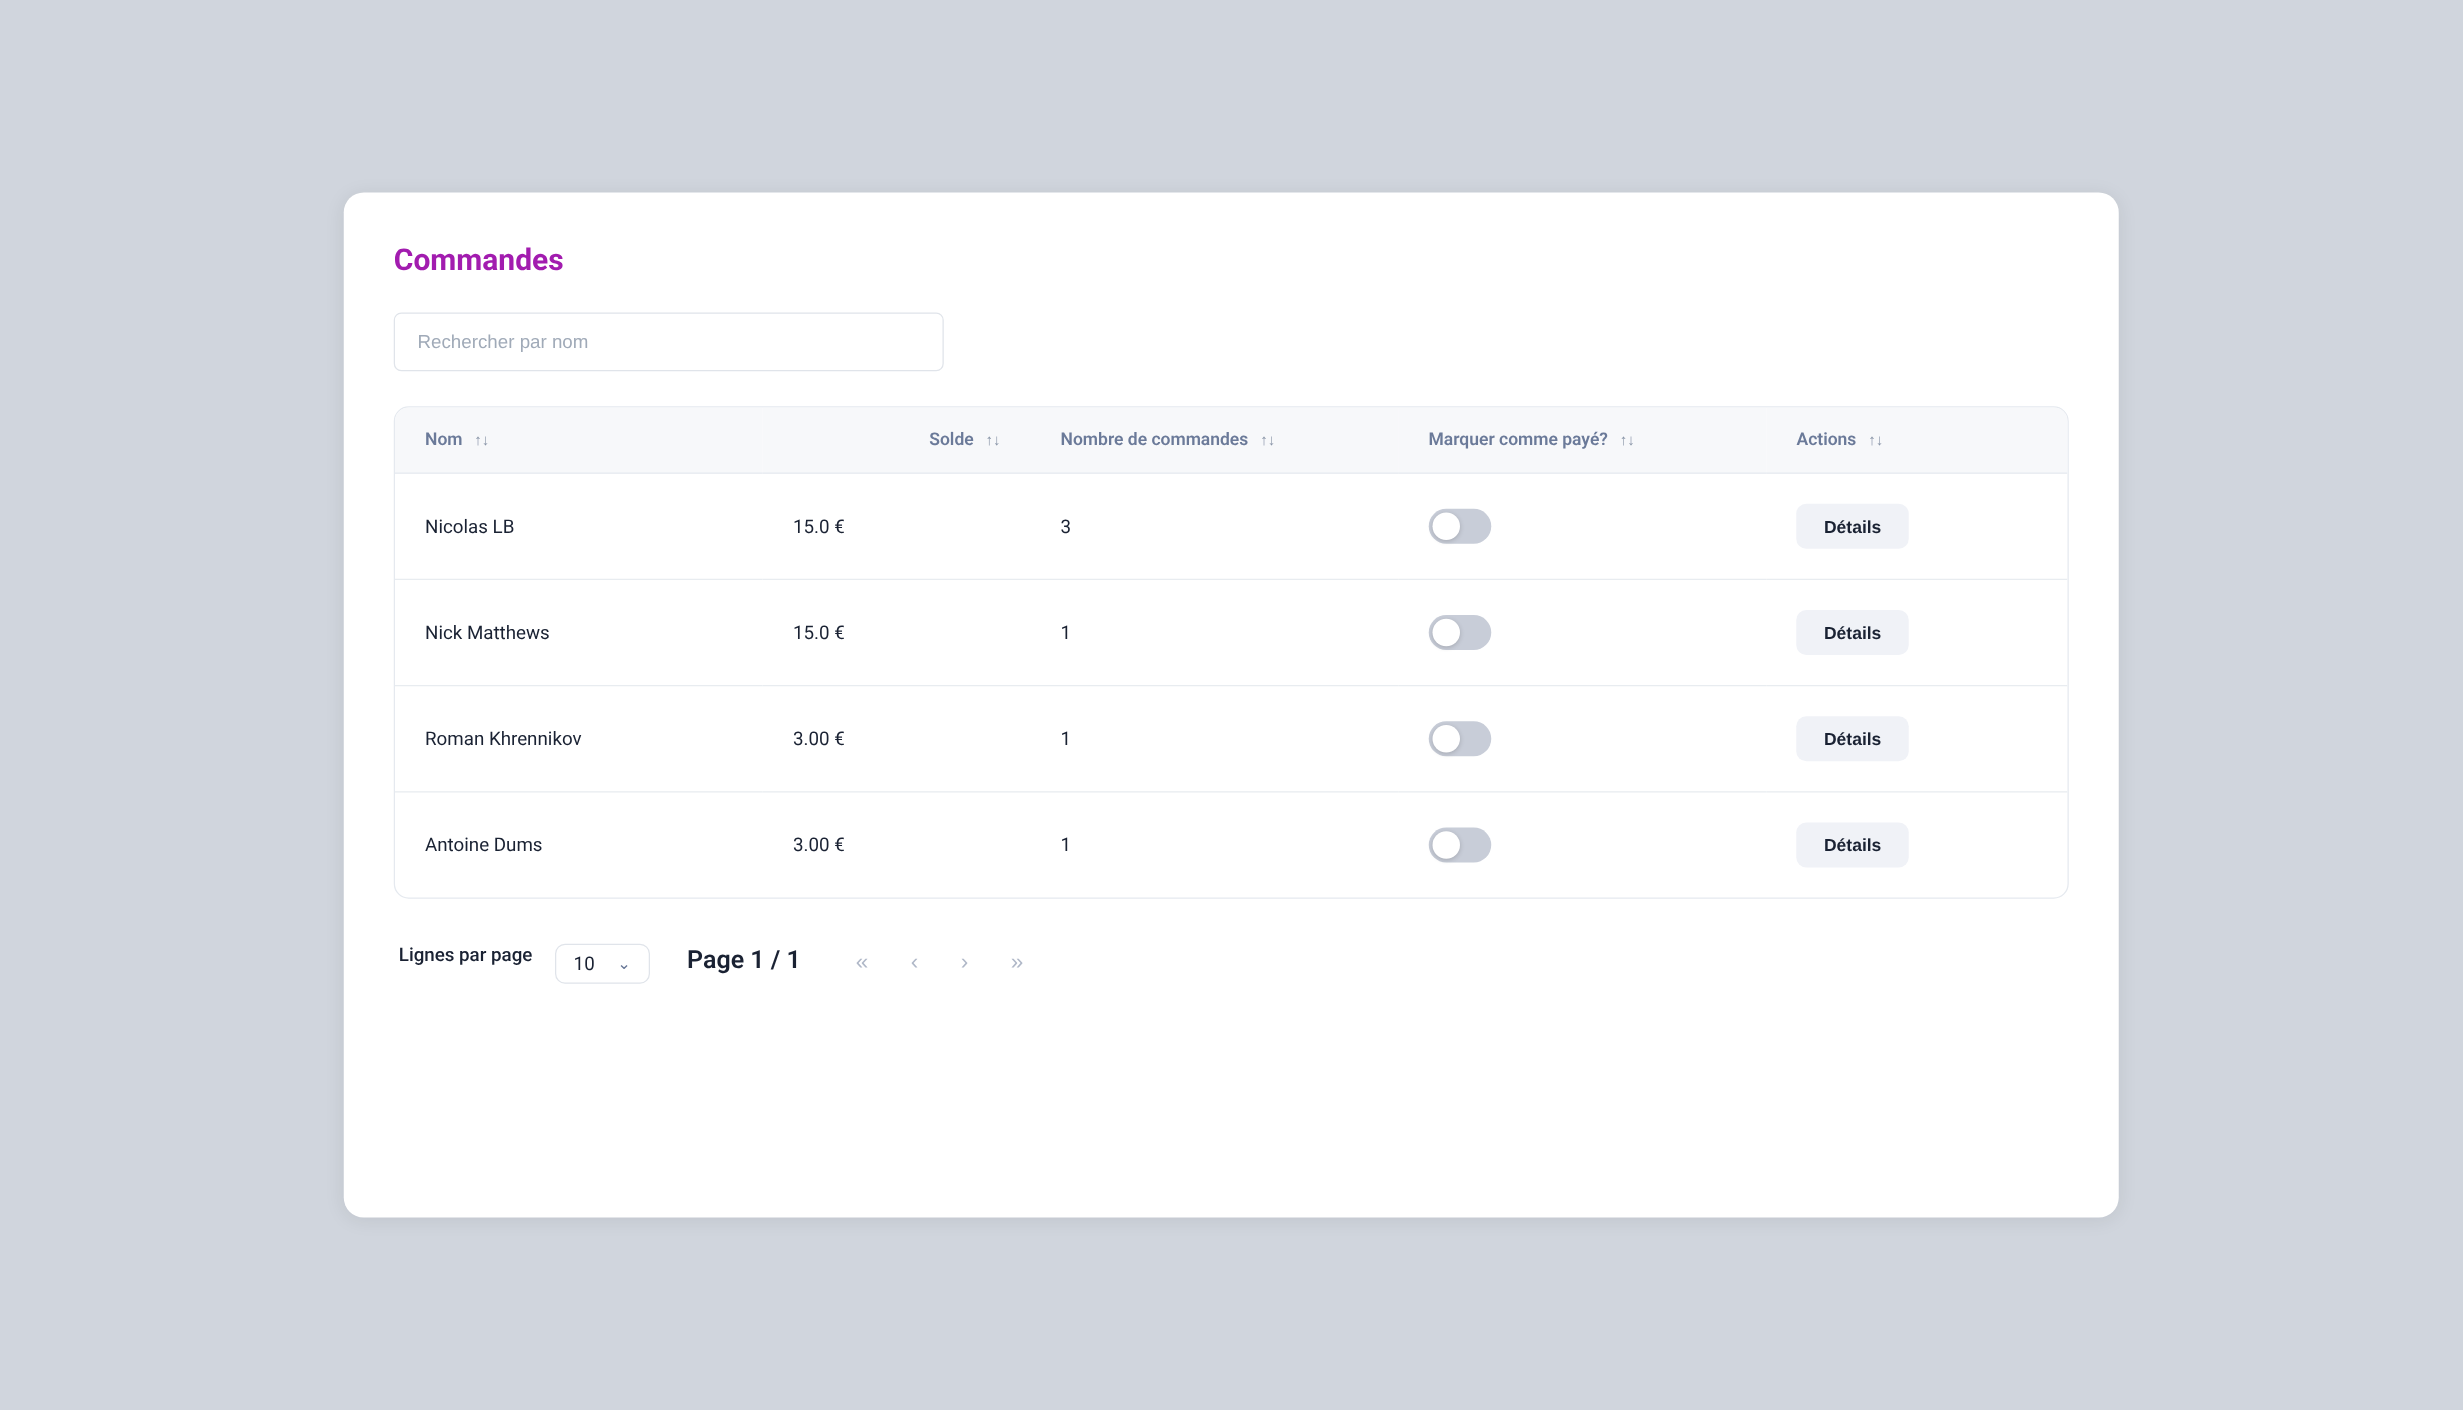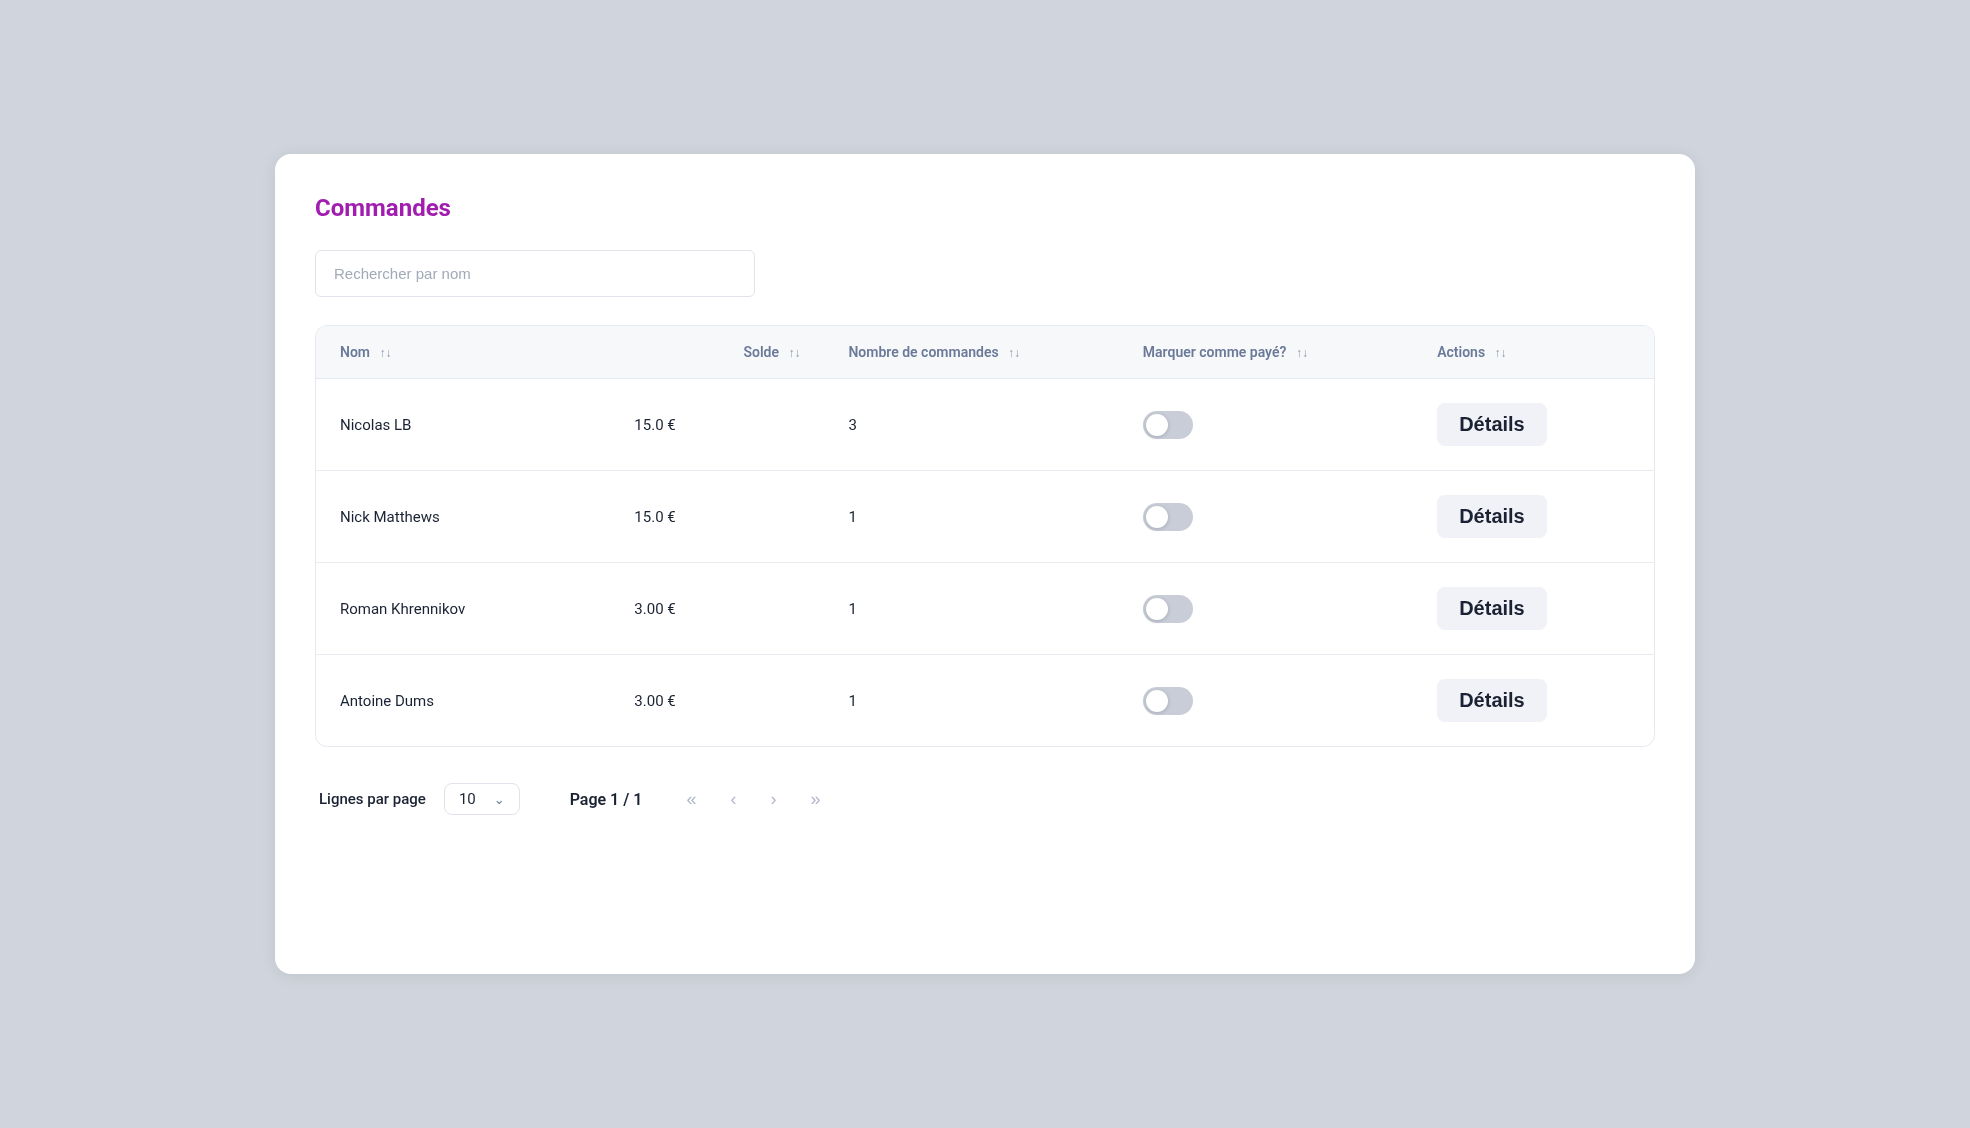--- a/index.html
+++ b/index.html
@@ -79,21 +79,21 @@
       padding: 24px 24px;
       font-size: 15px;
       color: #1a2233;
       vertical-align: middle;
     }
     .details-btn {
       background: #f0f2f7;
       border: none;
       border-radius: 8px;
       padding: 10px 22px;
-      font-size: 20px;
+      font-size: 14px;
       font-weight: 600;
       color: #1a2233;
       cursor: pointer;
       transition: background 0.15s;
     }
     
     .toggle {
       position: relative;
       display: inline-block;
       width: 50px;
@@ -126,21 +126,21 @@
     }
     .toggle input:checked + .toggle-slider {
       background: #4a7cfc;
     }
     .toggle input:checked + .toggle-slider:before {
       transform: translateX(22px);
     }
     
     .pagination-row {
       display: flex;
-      align-items: center;
+      align-items: flex-start;
       gap: 18px;
       padding: 8px 4px;
     }
     .lignes-label {
       font-size: 15px;
       color: #1a2233;
       font-weight: 500;
     }
     .per-page-select {
       display: flex;
@@ -152,24 +152,24 @@
       font-size: 15px;
       color: #1a2233;
       cursor: pointer;
       background: #fff;
     }
     .per-page-select .chevron {
       font-size: 13px;
       color: #6b7a99;
     }
     .page-info {
-      font-size: 16px;
+      font-size: 20px;
       font-weight: 600;
       color: #1a2233;
-      margin-left: 32px;
+      margin-left: 12px;
       margin-right: 18px;
     }
     .nav-btn {
       background: none;
       border: none;
       font-size: 18px;
       color: #b0b8c8;
       cursor: pointer;
       padding: 4px 8px;
       border-radius: 5px;

